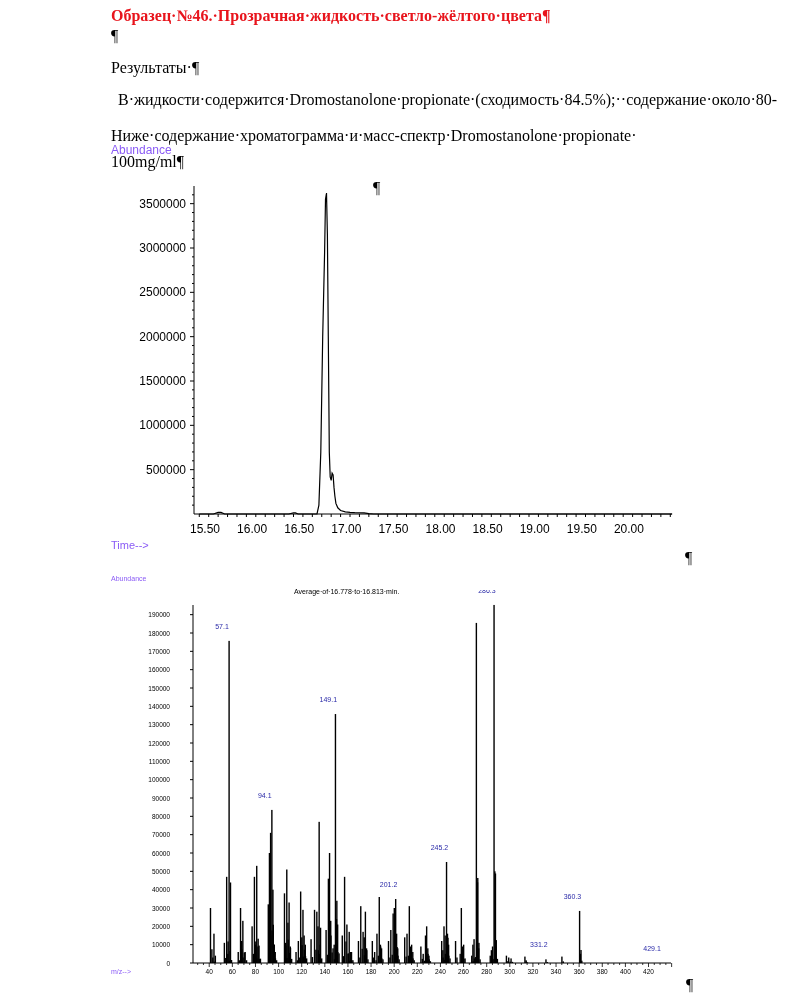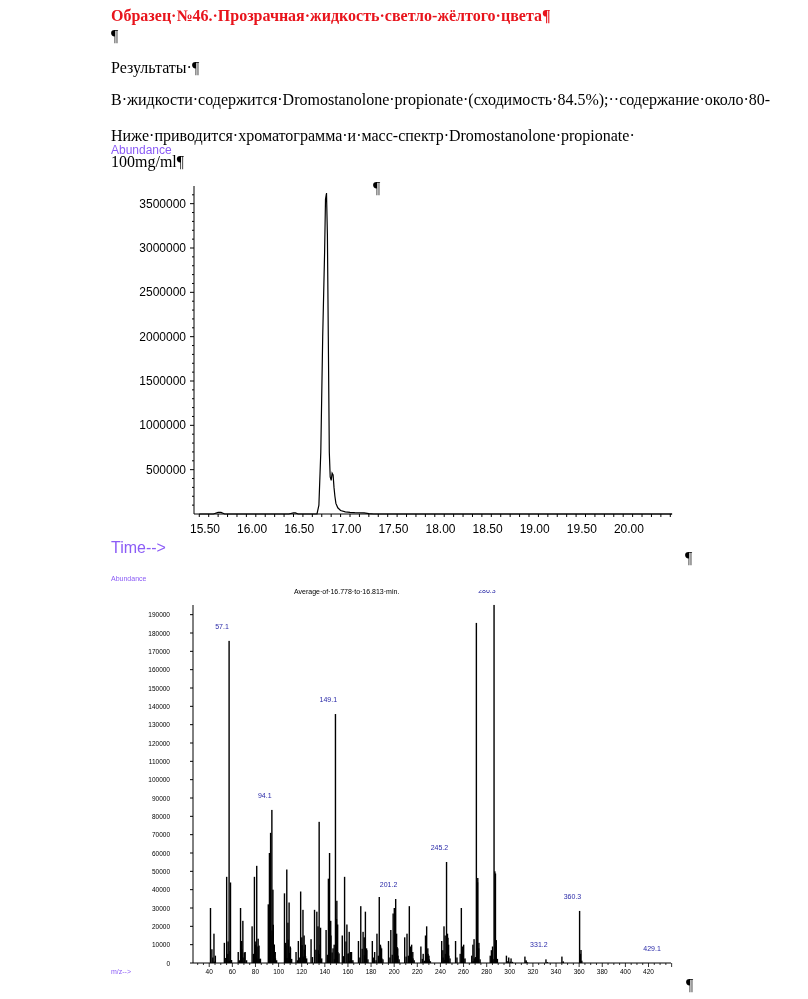--- a/index.html
+++ b/index.html
@@ -10,23 +10,23 @@
   .para { font-size: 16px; font-family: "Liberation Serif", serif; white-space: nowrap; }
   .blue-label { color: #8b5cf6; font-family: "Liberation Sans", sans-serif; }
   svg text { font-family: "Liberation Sans", sans-serif; }
 </style>
 </head>
 <body>
 
 <div class="abs title">Образец·№46.·Прозрачная·жидкость·светло-жёлтого·цвета¶</div>
 <div class="abs pmark" style="left:111px; top:27px;">¶</div>
 <div class="abs para" style="left:111px; top:59px;">Результаты·¶</div>
-<div class="abs para" style="left:111px; top:91px;">В·жидкости·содержится·Dromostanolone·propionate·(сходимость·84.5%);··содержание·около·80-</div>
+<div class="abs para" style="left:118px; top:91px;">В·жидкости·содержится·Dromostanolone·propionate·(сходимость·84.5%);··содержание·около·80-</div>
 <div class="abs para" style="left:111px; top:109px;margin-top:44px;">100mg/ml¶</div>
-<div class="abs para" style="left:111px; top:127px;">Ниже·приводится·хроматограмма·и·масс-спектр·Dromostanolone·propionate·</div>
+<div class="abs para" style="left:111px; top:127px;">Ниже·содержание·хроматограмма·и·масс-спектр·Dromostanolone·propionate·</div>
 
 <div class="abs blue-label" style="left:111px; top:143px; font-size:12px;">Abundance</div>
 <div class="abs pmark" style="left:373px; top:179px;">¶</div>
 <svg class="abs" id="chrom" style="left:0; top:0;" width="808" height="560">
     <line x1="194" y1="186" x2="194" y2="514" stroke="#000" stroke-width="1"></line>
     <line x1="194" y1="514" x2="672" y2="514" stroke="#000" stroke-width="1"></line>
     <line x1="192" y1="505.1333333333333" x2="194" y2="505.1333333333333" stroke="#000" stroke-width="1"></line>
     <line x1="192" y1="496.26666666666665" x2="194" y2="496.26666666666665" stroke="#000" stroke-width="1"></line>
     <line x1="192" y1="487.4" x2="194" y2="487.4" stroke="#000" stroke-width="1"></line>
     <line x1="192" y1="478.53333333333336" x2="194" y2="478.53333333333336" stroke="#000" stroke-width="1"></line>
@@ -125,21 +125,21 @@
     <text x="299.2" y="533" text-anchor="middle" font-size="12" fill="#000">16.50</text>
     <text x="346.3" y="533" text-anchor="middle" font-size="12" fill="#000">17.00</text>
     <text x="393.4" y="533" text-anchor="middle" font-size="12" fill="#000">17.50</text>
     <text x="440.5" y="533" text-anchor="middle" font-size="12" fill="#000">18.00</text>
     <text x="487.6" y="533" text-anchor="middle" font-size="12" fill="#000">18.50</text>
     <text x="534.7" y="533" text-anchor="middle" font-size="12" fill="#000">19.00</text>
     <text x="581.8" y="533" text-anchor="middle" font-size="12" fill="#000">19.50</text>
     <text x="628.9000000000001" y="533" text-anchor="middle" font-size="12" fill="#000">20.00</text>
     <polyline points="199.3,514.0 213.4,514.0 218.1,512.4 221.0,512.4 224.7,514.0 288.8,514.0 293.5,512.9 295.4,512.9 298.2,514.0 317.0,514.0 318.9,505.1 320.8,451.9 322.7,336.7 324.6,252.4 325.5,199.2 326.5,193.0 327.4,234.7 328.3,336.7 329.3,451.9 330.2,476.8 331.2,480.3 332.1,473.2 333.1,475.0 334.0,487.4 334.9,496.3 335.9,503.4 337.8,507.8 340.6,510.5 345.3,511.8 350.0,512.4 354.7,512.7 364.1,512.9 368.9,513.6 373.6,514.0 439.5,514.0 672.2,514.0" fill="none" stroke="#000" stroke-width="1.2"></polyline>
   </svg>
-<div class="abs blue-label" style="left:111px; top:539px; font-size:16px;">Time--&gt;</div>
+<div class="abs blue-label" style="left:111px; top:539px; font-size:11px;">Time--&gt;</div>
 <div class="abs pmark" style="left:685px; top:549px;">¶</div>
 
 <div class="abs blue-label" style="left:111px; top:575px; font-size:7px;">Abundance</div>
 <div class="abs" style="left:294px; top:588px; font-size:7px; font-family:'Liberation Sans', sans-serif;">Average·of·16.778·to·16.813·min.</div>
 <svg class="abs" id="spec" style="left:0; top:590px;" width="808" height="400">
     <line x1="193" y1="15" x2="193" y2="373" stroke="#000" stroke-width="1"></line>
     <line x1="193" y1="373" x2="671" y2="373" stroke="#000" stroke-width="1"></line>
     <line x1="190" y1="373" x2="193" y2="373" stroke="#000" stroke-width="1"></line>
     <text x="170" y="375.5" text-anchor="end" font-size="6.5" fill="#000">0</text>
     <line x1="190" y1="354.6666666666667" x2="193" y2="354.6666666666667" stroke="#000" stroke-width="1"></line>

